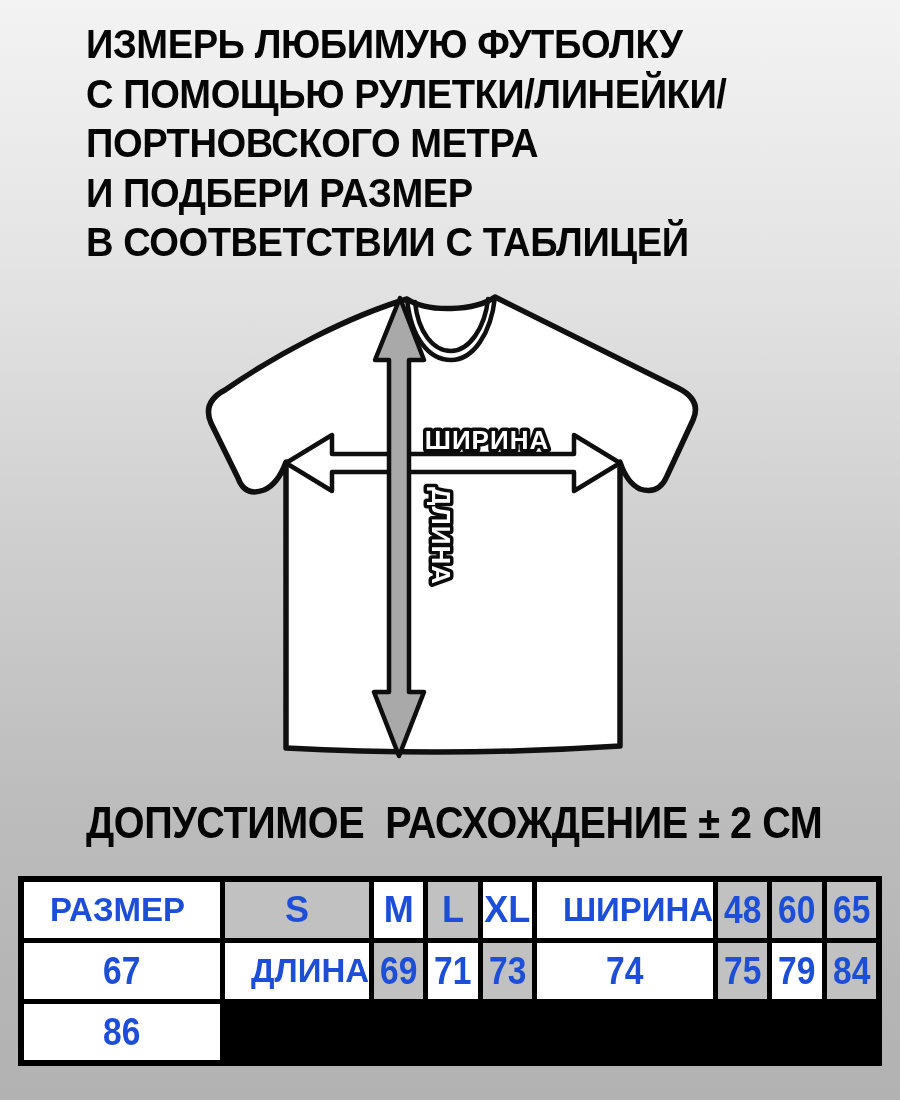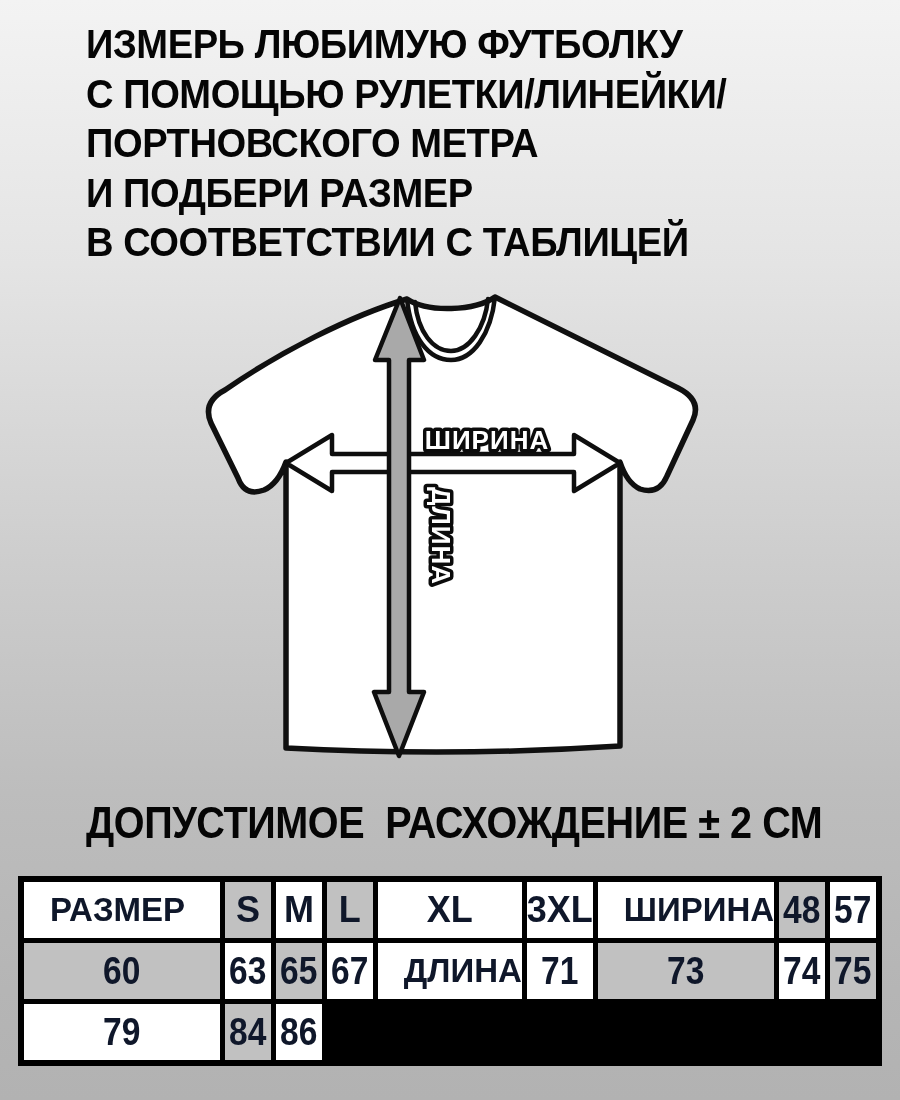--- a/index.html
+++ b/index.html
@@ -44,21 +44,21 @@
     box-sizing:border-box;
     background:#000;border:6px solid #000;
     display:grid;
     grid-template-columns:196px repeat(8,1fr);
     grid-template-rows:repeat(3,1fr);
     gap:5px;
   }
   .c{
     background:#ffffff;
     display:flex;align-items:center;justify-content:center;
-    font-weight:bold;font-size:36px;color:#0f172a;
+    font-weight:bold;font-size:36px;color:#1d4ed8;
   }
   .c.g{background:#c1c1c1;}
   .c.lbl{justify-content:flex-start;padding-left:26px;font-size:33px;}
   .cond{display:inline-block;transform:scaleX(.86);font-size:39px;}
 </style>
 </head>
 <body>
 
 <div class="page">
 
@@ -104,43 +104,39 @@
 
   <div class="tol">ДОПУСТИМОЕ  РАСХОЖДЕНИЕ ± 2 СМ</div>
 
   <div class="size-table">
 
     <div class="c lbl">РАЗМЕР</div>
     <div class="c g hd">S</div>
     <div class="c hd">M</div>
     <div class="c g hd">L</div>
     <div class="c hd">XL</div>
-    <div class="c hd">3XL</div>
 
     <div class="c lbl">ШИРИНА</div>
     <div class="c g">
         <span class="cond">48</span>
       </div>
-    <div class="c">
-        <span class="cond">57</span>
-      </div>
     <div class="c g">
         <span class="cond">60</span>
-      </div>
-    <div class="c">
-        <span class="cond">63</span>
       </div>
     <div class="c g">
         <span class="cond">65</span>
       </div>
     <div class="c">
         <span class="cond">67</span>
       </div>
 
     <div class="c lbl">ДЛИНА</div>
+    <div class="c g">
+        <span class="cond">69</span>
+      </div>
     <div class="c">
         <span class="cond">71</span>
       </div>
     <div class="c g">
         <span class="cond">73</span>
       </div>
     <div class="c">
         <span class="cond">74</span>
       </div>
     <div class="c g">

